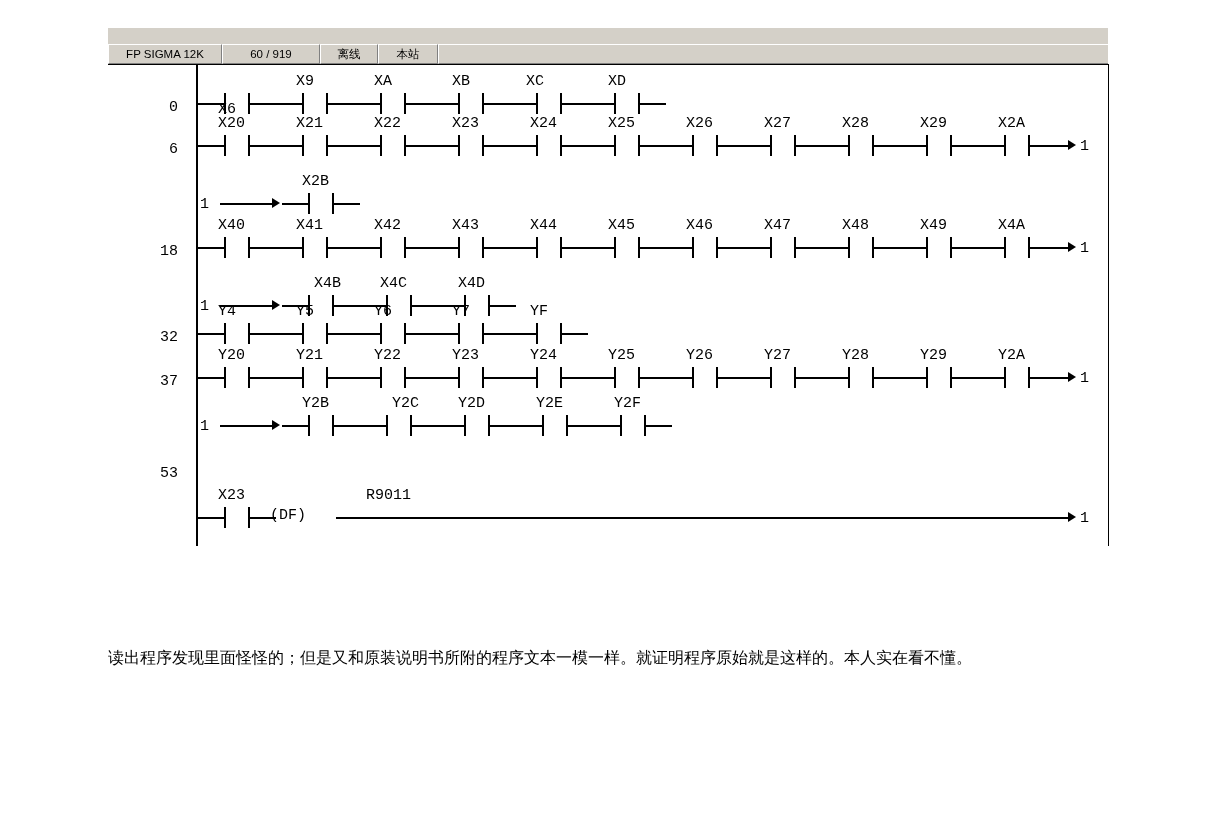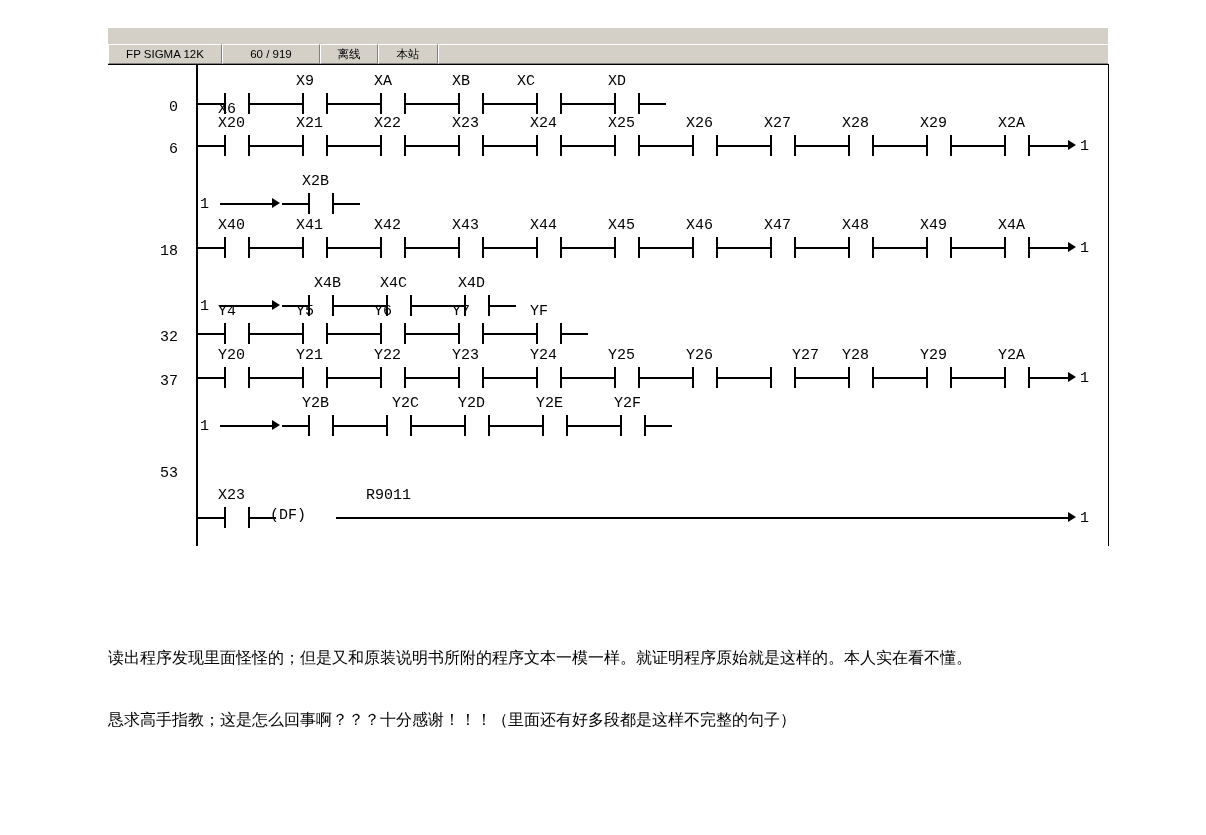--- a/index.html
+++ b/index.html
@@ -202,21 +202,21 @@
           <div class="bar-r"></div>
           <div class="wire-r"></div>
         </div>
         <div class="lbl" style="left: 344px; top: 8px;">XB</div>
         <div class="contact" style="left: 324px; top: 27px;">
           <div class="wire-l"></div>
           <div class="bar-l"></div>
           <div class="bar-r"></div>
           <div class="wire-r"></div>
         </div>
-        <div class="lbl" style="left: 409px; top: 8px;">XC</div>
+        <div class="lbl" style="left: 418px; top: 8px;">XC</div>
         <div class="contact" style="left: 402px; top: 27px;">
           <div class="wire-l"></div>
           <div class="bar-l"></div>
           <div class="bar-r"></div>
           <div class="wire-r"></div>
         </div>
         <div class="lbl" style="left: 500px; top: 8px;">XD</div>
         <div class="contact" style="left: 480px; top: 27px;">
           <div class="wire-l"></div>
           <div class="bar-l"></div>
@@ -498,21 +498,21 @@
           <div class="bar-r"></div>
           <div class="wire-r"></div>
         </div>
         <div class="lbl" style="left: 578px; top: 282px;">Y26</div>
         <div class="contact" style="left: 558px; top: 301px;">
           <div class="wire-l"></div>
           <div class="bar-l"></div>
           <div class="bar-r"></div>
           <div class="wire-r"></div>
         </div>
-        <div class="lbl" style="left: 656px; top: 282px; margin-left: 28px;">Y27</div>
+        <div class="lbl" style="left: 656px; top: 282px;">Y27</div>
         <div class="contact" style="left: 636px; top: 301px;">
           <div class="wire-l"></div>
           <div class="bar-l"></div>
           <div class="bar-r"></div>
           <div class="wire-r"></div>
         </div>
         <div class="lbl" style="left: 734px; top: 282px;">Y28</div>
         <div class="contact" style="left: 714px; top: 301px;">
           <div class="wire-l"></div>
           <div class="bar-l"></div>
@@ -585,15 +585,14 @@
         <div class="lbl" style="left: 162px; top: 442px;">(DF)</div>
         <div class="lbl" style="left: 258px; top: 422px;">R9011</div>
         <div class="wire" style="left: 228px; top: 452px; width: 732px;"></div>
         <div class="arrow" style="left: 960px; top: 447px;"></div>
         <div class="contdown" style="left: 972px; top: 445px;">1</div>
       </div>
 
   </div>
 
   <div class="para p2">读出程序发现里面怪怪的；但是又和原装说明书所附的程序文本一模一样。就证明程序原始就是这样的。本人实在看不懂。</div>
-  <div class="para p3">恳求高手指教；这是怎么回事啊？？？十分感谢！！！（里面还有好多段都是这样不完整的句子）</div>
 
 </div>
 
 </body></html>

